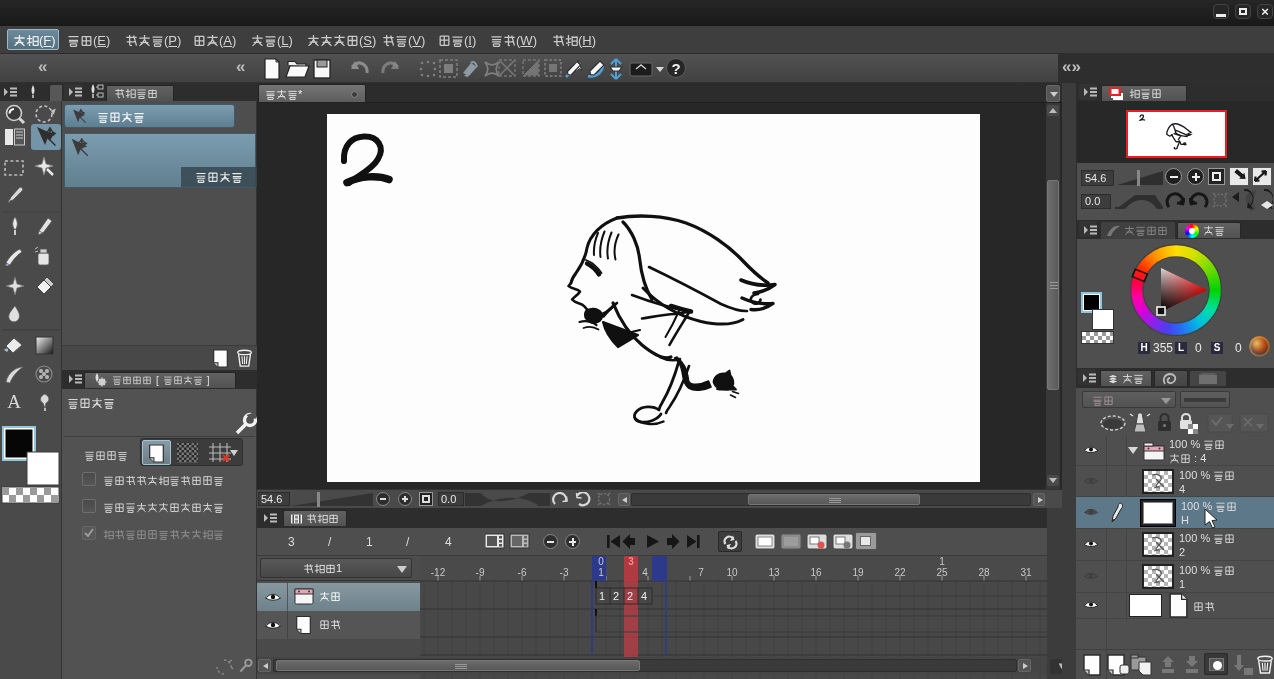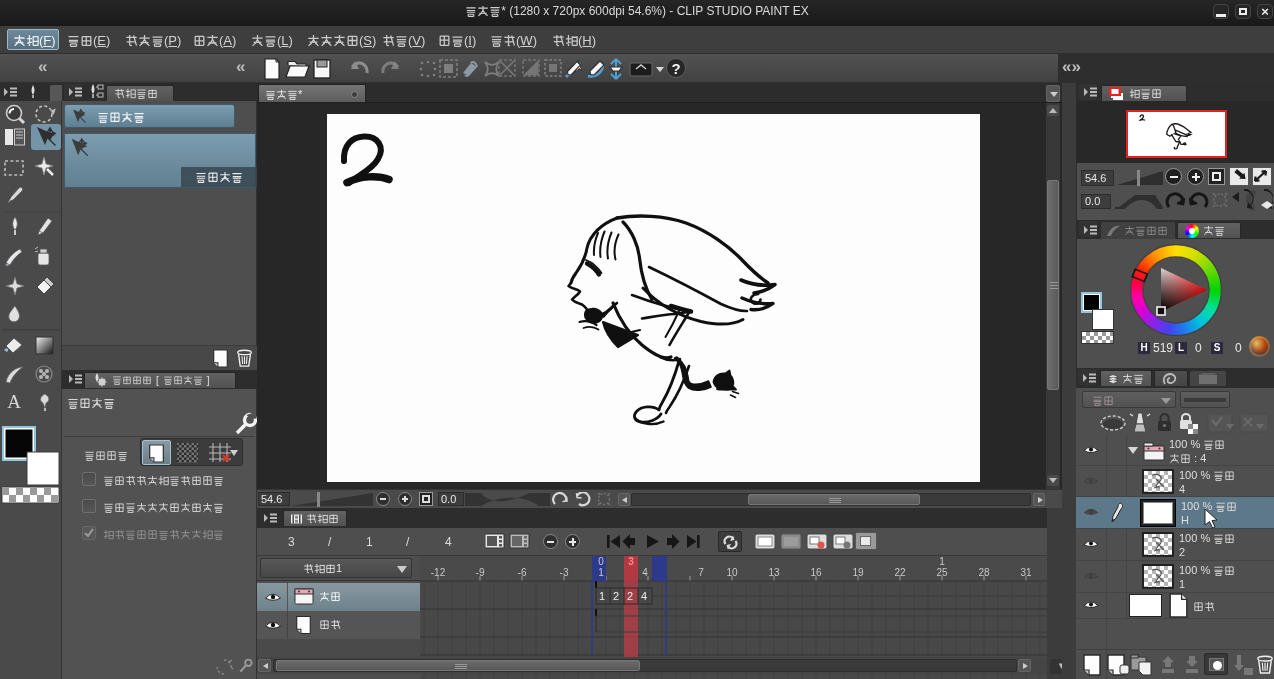--- a/index.html
+++ b/index.html
@@ -44,27 +44,20 @@
  <path d="M7 9 L7.8 18 M10 9 L10 18 M13 9 L12.2 18" stroke="#f0f0f0" stroke-width="1.3"></path>
 </symbol>
 <symbol id="moveico" viewBox="0 0 24 24">
  <path d="M3 2 L10 20 L12.5 13.5 L20 21 L21 20 L13.5 12.5 L20 10 Z" fill="#3c3c3c"></path>
  <path d="M14 4 L14 10 M11 7 L17 7 M14 2.2 L12.6 4.4 L15.4 4.4 Z M14 11.8 L12.6 9.6 L15.4 9.6 Z M9.2 7 L11.4 5.6 L11.4 8.4 Z M18.8 7 L16.6 5.6 L16.6 8.4 Z" stroke="#3c3c3c" stroke-width="1.6" fill="#3c3c3c"></path>
 </symbol>
 </defs>
 </svg>
 
 <div class="a" style="left:0;top:0;width:1274px;height:26px;background:linear-gradient(#262626,#191919)">
- <div class="a" style="left:0;top:4px;width:100%;text-align:center;font-size:12px;color:#dadada"><k t="新畫布" s="12"><svg width="12" height="12" viewBox="0 0 12 12">
-          <path d="M1.4 2.9L10.6 2.9M1.8 5.5L10.2 5.5M1.8 7.2L10.2 7.2M3.2 9.2L8.8 9.2M3.2 9.2L3.2 11.4M8.8 9.2L8.8 11.4M3.2 11.4L8.8 11.4" stroke="currentColor" stroke-width="1.09" fill="none" opacity="0.95"></path>
-        </svg><svg width="12" height="12" viewBox="0 0 12 12">
-          <path d="M1.2 3.1L10.8 3.1M6.0 1.0L6.0 5.2M6 5.2 Q4.4 8.8 1.4 10.8M6 5.2 Q7.6 8.8 10.6 10.8M2.4 8.3L9.6 8.3" stroke="currentColor" stroke-width="1.09" fill="none" opacity="0.95"></path>
-        </svg><svg width="12" height="12" viewBox="0 0 12 12">
-          <path d="M1.4 2.6L10.6 2.6M1.8 5.1L10.2 5.1M1.8 7.2L10.2 7.2M3.2 9.2L8.8 9.2M3.2 9.2L3.2 11.4M8.8 9.2L8.8 11.4M3.2 11.4L8.8 11.4" stroke="currentColor" stroke-width="1.09" fill="none" opacity="0.95"></path>
-        </svg></k><span>* (1280 x 720px 600dpi 54.6%)  - CLIP STUDIO PAINT EX</span></div>
  <div class="a" style="left:1213px;top:4px;width:16px;height:15px;background:#262626;border:1px solid #444;border-radius:4px">
       <div class="a" style="left:2px;top:9px;width:10px;height:3px;background:#ededed"></div>
     </div>
  <div class="a" style="left:1235px;top:4px;width:16px;height:15px;background:#262626;border:1px solid #444;border-radius:4px">
       <div class="a" style="left:3px;top:3px;width:8px;height:7px;border:2px solid #ededed"></div>
     </div>
  <div class="a" style="left:1257px;top:4px;width:16px;height:15px;background:#262626;border:1px solid #444;border-radius:4px;color:#efefef;font-size:13px;font-weight:bold;text-align:center;line-height:13px">×</div>
 </div>
 
 <div class="a" style="left:0;top:26px;width:1274px;height:28px;background:#3e3e3e;border-bottom:1px solid #2e2e2e;color:#d2d2d2;font-size:13px">
@@ -1080,21 +1073,21 @@
    <rect x="27" y="63" width="8" height="8" fill="#111" stroke="#f2f2f2" stroke-width="1.6"></rect>
   </svg>
   <rect>
   <div class="a" style="left:4px;top:53px;width:21px;height:21px;background:#8fc6e0">
           <div class="a" style="left:2px;top:2px;width:17px;height:17px;background:#000;border:1px solid #fff"></div>
         </div>
   <div class="a" style="left:15px;top:70px;width:22px;height:21px;background:#fff;border:1px solid #333"></div>
   <div class="a" style="left:4px;top:92px;width:33px;height:13px;background:repeating-conic-gradient(#999 0 25%,#fff 0 50%) 0 0/8px 8px;border:1px solid #333"></div>
   <div class="a" style="left:60px;top:103px;width:136px;color:#e8e8e8;font-size:12px">
    <span class="a" style="left:1px;top:0;width:12px;height:12px;background:#2a2a3e;color:#fff;font-size:10px;text-align:center;font-weight:bold">H</span>
-          <span class="a" style="left:16px;top:-1px">519</span>
+          <span class="a" style="left:16px;top:-1px">355</span>
    <span class="a" style="left:38px;top:0;width:12px;height:12px;background:#2a2a3e;color:#fff;font-size:10px;text-align:center;font-weight:bold">L</span>
           <span class="a" style="left:58px;top:-1px">0</span>
    <span class="a" style="left:74px;top:0;width:12px;height:12px;background:#2a2a3e;color:#fff;font-size:10px;text-align:center;font-weight:bold">S</span>
           <span class="a" style="left:98px;top:-1px">0</span>
   </div>
   <div class="a" style="left:172px;top:97px;width:21px;height:21px;border-radius:50%;background:radial-gradient(circle at 35% 35%,#e8c060,#b04818 45%,#5c2410 75%,#803818);box-shadow:inset 0 0 0 2px rgba(255,200,80,.35), inset 2px -3px 4px rgba(0,80,160,.5)"></div>
  </rect></div>
 </div>
 
 <div class="a" style="left:1076px;top:368px;width:198px;height:311px;background:#4f4f4f">

